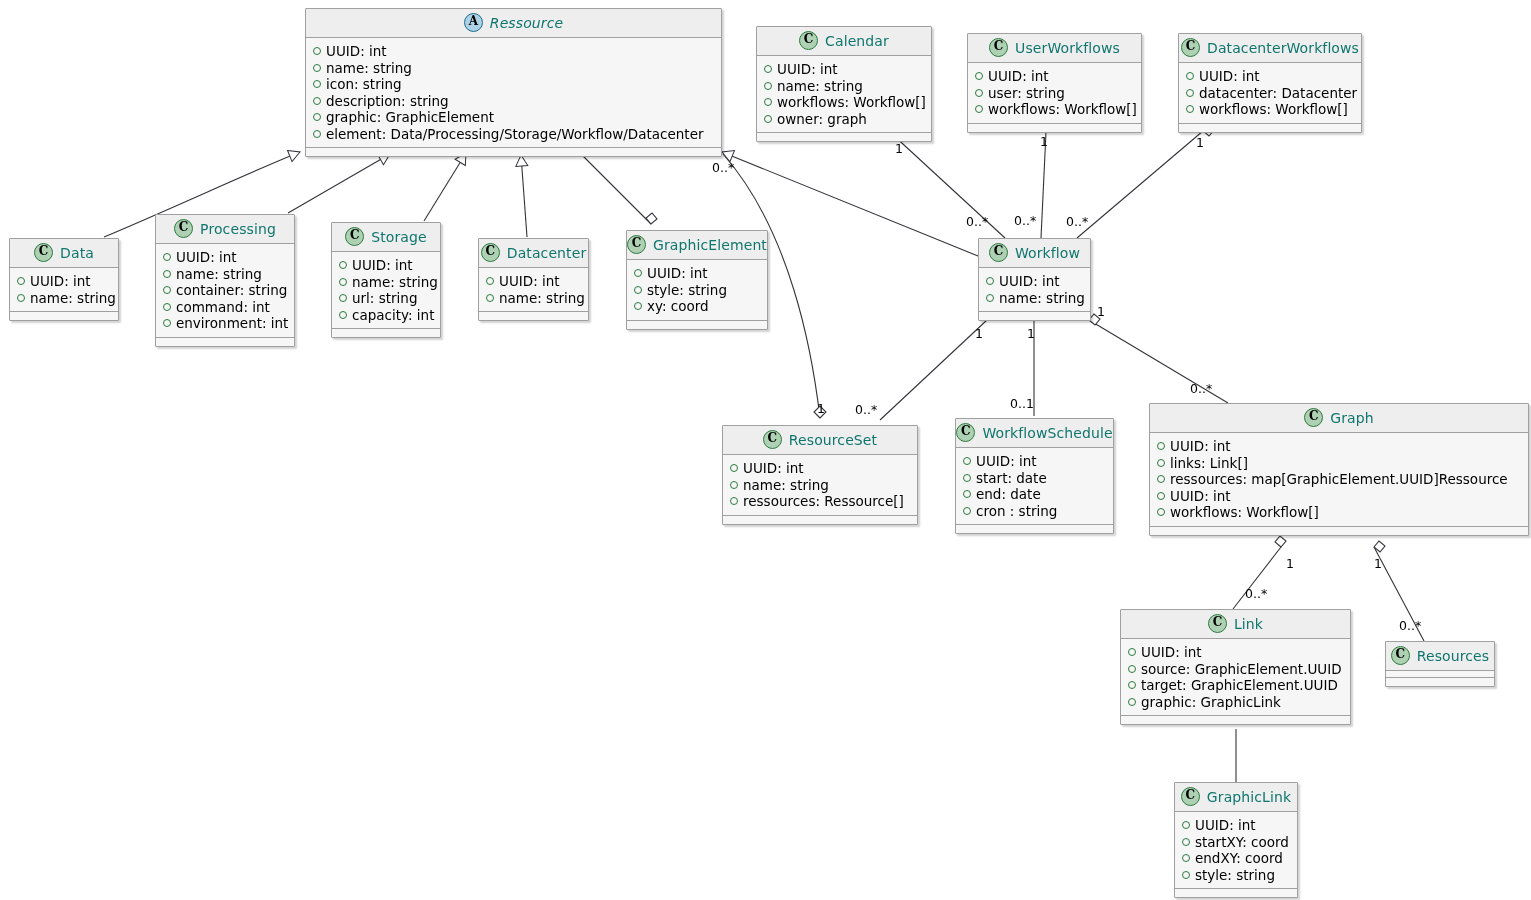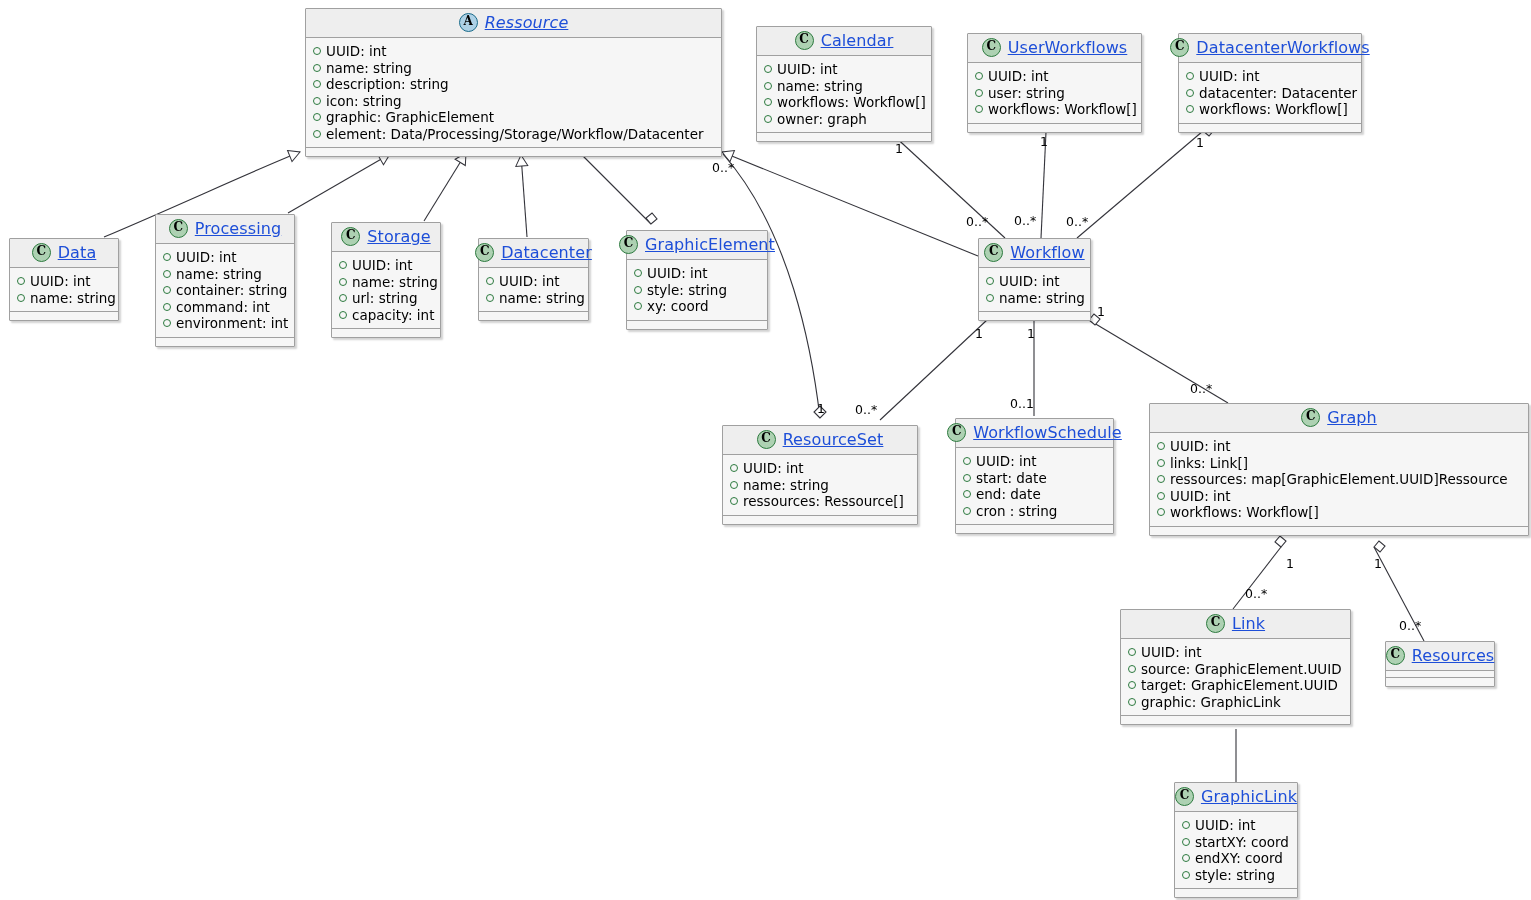--- a/index.html
+++ b/index.html
@@ -62,24 +62,23 @@
     color: #000000;
     text-align: center;
     flex: 0 0 auto;
     font-family: "DejaVu Serif", serif;
   }
   .stereo-circle.abstract {
     background: #add1e6;
     border: 1px solid #1a6b8a;
   }
   .cls-title {
-    font-size: 16px;
-    color: #1d4ed8;
+    font-size: 14px;
+    color: #0f766e;
     letter-spacing: 0.1px;
-    text-decoration: underline;
   }
   .cls-title.italic {
     font-style: italic;
   }
   .uml-attrs {
     box-sizing: border-box;
     padding: 5px 21px 5px 7px;
     border-bottom: 1px solid #a0a0a0;
     background: #f6f6f6;
   }
@@ -186,25 +185,25 @@
           <div class="attr">
             <span class="vis-dot"></span>
             <span>UUID: int</span>
           </div>
           <div class="attr">
             <span class="vis-dot"></span>
             <span>name: string</span>
           </div>
           <div class="attr">
             <span class="vis-dot"></span>
+            <span>icon: string</span>
+          </div>
+          <div class="attr">
+            <span class="vis-dot"></span>
             <span>description: string</span>
-          </div>
-          <div class="attr">
-            <span class="vis-dot"></span>
-            <span>icon: string</span>
           </div>
           <div class="attr">
             <span class="vis-dot"></span>
             <span>graphic: GraphicElement</span>
           </div>
           <div class="attr">
             <span class="vis-dot"></span>
             <span>element: Data/Processing/Storage/Workflow/Datacenter</span>
           </div>
         </div>

